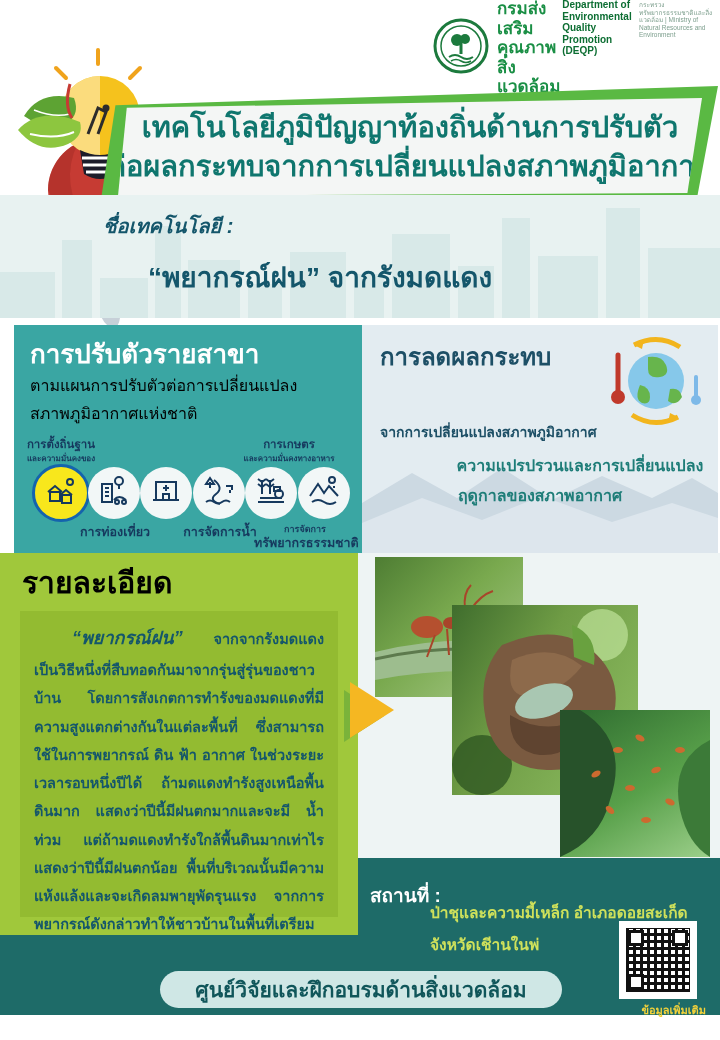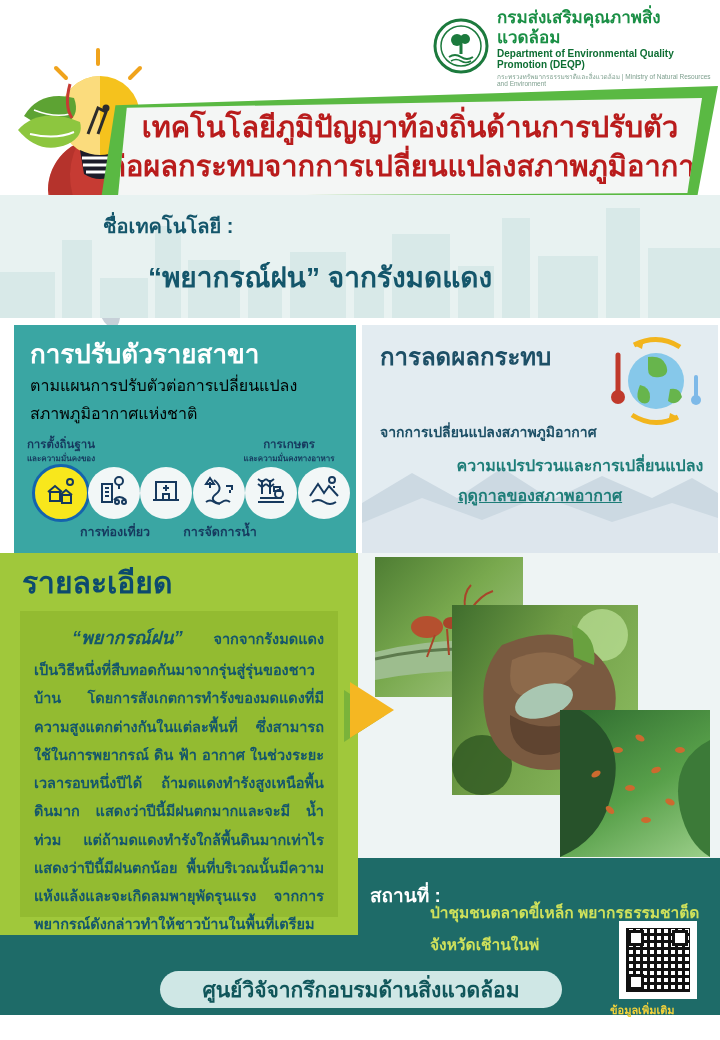--- a/index.html
+++ b/index.html
@@ -2,63 +2,63 @@
 <html><head>
 <meta charset="utf-8">
 <style>
   html,body{margin:0;padding:0;background:#ffffff;}
   #poster{position:relative;width:720px;height:1040px;background:#ffffff;overflow:hidden;
           font-family:"Liberation Sans","DejaVu Sans",sans-serif;}
   .abs{position:absolute;}
 
   
   #logo-block{left:433px;top:16px;width:282px;height:64px;display:flex;gap:8px;align-items:center;}
-  .logo-texts{display:flex;flex-direction:column;line-height:1.15;justify-content:space-between;}
+  .logo-texts{display:flex;flex-direction:row;line-height:1.15;justify-content:space-between;}
   .logo-th{font-size:17px;font-weight:bold;color:#1a8f45;}
   .logo-en{font-size:10px;font-weight:bold;color:#0d6e33;}
   .logo-min{font-size:6.5px;color:#7fa08f;margin-top:2px;}
 
   
   #banner-green{left:100px;top:86px;width:618px;height:120px;background:#5ab943;
     clip-path:polygon(2.5% 16%,100% 0%,96.5% 96%,0% 100%);}
   #banner-white{left:118px;top:98px;width:584px;height:98px;background:#f4f6f5;
     clip-path:polygon(1.5% 10%,100% 0%,97.5% 97%,0% 100%);
     display:flex;flex-direction:column;justify-content:center;align-items:center;}
-  .banner-line{font-size:29px;font-weight:bold;color:#b91c1c;line-height:1.35;white-space:nowrap;}
+  .banner-line{font-size:29px;font-weight:bold;color:#0f766e;line-height:1.35;white-space:nowrap;}
 
   
   #skyline{left:0;top:195px;width:720px;height:123px;background:#e8f2f1;overflow:hidden;}
   .bld{position:absolute;bottom:0;background:#d8e9e8;}
-  #tech-label{left:103px;top:210px;font-size:20px;font-weight:bold;color:#14566b;}
+  #tech-label{left:103px;top:210px;font-size:20px;font-weight:bold;color:#14566b;font-style:italic;}
   #tech-name{left:80px;top:255px;width:480px;text-align:center;font-size:28px;font-weight:bold;color:#14566b;}
 
   
   #pin-illu{left:10px;top:38px;width:180px;height:292px;}
 
   
-  #adapt-box{left:14px;top:325px;width:342px;height:228px;background:#3aa6a3;}
+  #adapt-box{left:14px;top:325px;width:342px;height:228px;background:#3aa6a3;padding-left:24px;}
   #adapt-title{left:16px;top:8px;font-size:26px;font-weight:bold;color:#ffffff;}
   .adapt-sub{left:16px;font-size:16px;font-weight:normal;color:#000000;}
   .sector-circle{position:absolute;width:52px;height:52px;border-radius:50%;background:#f2f7f7;
      display:flex;align-items:center;justify-content:center;}
   .sector-circle.hl{background:#f8e71c;border:3px solid #1464ad;margin:-3px;}
   .lbl-top{position:absolute;text-align:center;font-weight:bold;color:#16395e;font-size:10px;line-height:1.25;}
   .lbl-top .big{font-size:11.5px;}
   .lbl-bot{position:absolute;text-align:center;font-weight:bold;color:#16395e;font-size:12.5px;line-height:1.2;}
 
   
   #mitig-box{left:362px;top:325px;width:356px;height:228px;background:#e3ecf1;overflow:hidden;}
   .mitig-title{position:absolute;left:18px;font-size:24px;font-weight:bold;color:#1d4f66;}
   #mitig-sub{position:absolute;left:18px;top:96px;font-size:14px;font-weight:bold;color:#1d4f66;}
   #mountains{position:absolute;left:0;bottom:0;width:356px;height:105px;}
   .mitig-cap{position:absolute;width:356px;text-align:center;font-weight:bold;color:#1e7d78;font-size:16px;}
 
   
   #details-box{left:0;top:553px;width:358px;height:382px;background:#a0c83b;}
-  #details-title{left:22px;top:6px;font-size:30px;font-weight:bold;color:#0c4a6e;}
+  #details-title{left:22px;top:6px;font-size:30px;font-weight:bold;color:#000000;}
   #details-inner{left:20px;top:58px;width:318px;height:306px;background:#93bb31;padding:10px 14px;box-sizing:border-box;}
   #details-text{font-size:14.5px;line-height:1.95;color:#14566b;text-align:justify;font-weight:bold;text-indent:38px;}
   #details-text .lead{font-size:18px;font-style:italic;}
 
   
   #photo-area{left:358px;top:553px;width:362px;height:307px;background:#eef4f4;}
   .photo{position:absolute;overflow:hidden;}
   #arrow-shadow{left:344px;top:690px;width:0;height:0;border-top:26px solid transparent;border-bottom:26px solid transparent;border-left:40px solid #7ab33a;}
   #arrow{left:350px;top:682px;width:0;height:0;border-top:28px solid transparent;border-bottom:28px solid transparent;border-left:44px solid #f5b722;}
 
@@ -67,21 +67,21 @@
   #footer-band{left:0;top:935px;width:720px;height:80px;background:#1e6b68;}
   #loc-label{left:370px;top:880px;font-size:19px;font-weight:bold;color:#ffffff;}
   .loc-line{position:absolute;left:430px;font-size:15.5px;font-weight:bold;color:#cfe15b;}
   #footer-pill{left:160px;top:971px;width:402px;height:37px;background:#cfe7e5;border-radius:20px;
       display:flex;align-items:center;justify-content:center;font-size:21px;font-weight:bold;color:#10565a;}
   #qr-box{left:619px;top:921px;width:78px;height:78px;background:#ffffff;display:flex;align-items:center;justify-content:center;}
   #qr-pattern{position:relative;width:64px;height:64px;
       background-image:repeating-linear-gradient(90deg,#111 0 3px,transparent 3px 7px),
                        repeating-linear-gradient(0deg,#111 0 3px,#fff 3px 7px);}
   .finder{position:absolute;width:10px;height:10px;border:3px solid #111;background:#fff;}
-  #qr-caption{left:610px;top:1001px;width:96px;text-align:left;font-size:11px;font-weight:bold;color:#f3d23a;}
+  #qr-caption{left:610px;top:1001px;width:96px;text-align:right;font-size:11px;font-weight:bold;color:#f3d23a;}
 </style>
 </head>
 <body>
 
 <div id="poster">
 
   <div id="logo-block" class="abs">
     <span>
       <svg width="56" height="56" viewBox="0 0 56 56">
         <circle cx="28" cy="28" r="26" fill="#ffffff" stroke="#1c7a3d" stroke-width="3"></circle>
@@ -251,20 +251,24 @@
         </svg>
       </span>
     </div>
 
     <div class="lbl-bot" style="left:56px;top:200px;width:90px;">
       <span>การท่องเที่ยว</span>
     </div>
     <div class="lbl-bot" style="left:160px;top:200px;width:92px;">
       <span>การจัดการน้ำ</span>
     </div>
+    <div class="lbl-bot" style="left:240px;top:196px;width:102px;">
+      <span style="font-size:9px;">การจัดการ</span><br>
+      <span>ทรัพยากรธรรมชาติ</span>
+    </div>
   </div>
 
   <div id="mitig-box" class="abs">
     <div class="mitig-title" style="top:12px;">การลดผลกระทบ</div>
     <div id="mitig-sub">จากการเปลี่ยนแปลงสภาพภูมิอากาศ</div>
 
     <span class="abs" style="left:242px;top:8px;">
       <svg width="104" height="96" viewBox="0 0 104 96">
         <path d="M30 12 q24 -12 46 2" fill="none" stroke="#f2b51d" stroke-width="5"></path>
         <path d="M30 12 l10 -6 l-2 10 Z" fill="#f2b51d"></path>
@@ -279,21 +283,21 @@
         <line x1="92" y1="44" x2="92" y2="62" stroke="#7db9e8" stroke-width="4" stroke-linecap="round"></line>
         <circle cx="92" cy="67" r="5" fill="#7db9e8"></circle>
       </svg>
     </span>
 
     <svg id="mountains" viewBox="0 0 356 105" preserveAspectRatio="none">
       <path d="M0 55 L50 25 L95 50 L140 20 L190 52 L240 28 L290 50 L330 30 L356 45 L356 105 L0 105 Z" fill="#ccd9e2"></path>
       <path d="M0 75 L60 50 L120 72 L180 48 L250 74 L310 55 L356 70 L356 105 L0 105 Z" fill="#dde6ed"></path>
     </svg>
     <div class="mitig-cap" style="top:128px;margin-left:40px;">ความแปรปรวนและการเปลี่ยนแปลง</div>
-    <div class="mitig-cap" style="top:158px;text-decoration:underline;">ฤดูกาลของสภาพอากาศ</div>
+    <div class="mitig-cap" style="top:158px;">ฤดูกาลของสภาพอากาศ</div>
   </div>
 
   <div id="details-box" class="abs">
     <div id="details-title" class="abs">รายละเอียด</div>
     <div id="details-inner" class="abs">
       <div id="details-text">
         <span class="lead">“พยากรณ์ฝน”</span><span> จากจากรังมดแดง เป็นวิธีหนึ่งที่สืบทอดกันมาจากรุ่นสู่รุ่นของชาวบ้าน โดยการสังเกตการทำรังของมดแดงที่มีความสูงแตกต่างกันในแต่ละพื้นที่ ซึ่งสามารถใช้ในการพยากรณ์ ดิน ฟ้า อากาศ ในช่วงระยะเวลารอบหนึ่งปีได้ ถ้ามดแดงทำรังสูงเหนือพื้นดินมาก แสดงว่าปีนี้มีฝนตกมากและจะมี น้ำท่วม แต่ถ้ามดแดงทำรังใกล้พื้นดินมากเท่าไร แสดงว่าปีนี้มีฝนตกน้อย พื้นที่บริเวณนั้นมีความแห้งแล้งและจะเกิดลมพายุพัดรุนแรง จากการพยากรณ์ดังกล่าวทำให้ชาวบ้านในพื้นที่เตรียมพร้อมกับสถานการณ์ที่อาจจะเกิดขึ้นได้</span>
       </div>
     </div>
   </div>
@@ -348,25 +352,25 @@
     </svg>
   </div>
 
   <div id="arrow-shadow" class="abs"></div>
   <div id="arrow" class="abs"></div>
 
   <div id="location-box" class="abs"></div>
   <div id="footer-band" class="abs"></div>
 
   <div id="loc-label" class="abs">สถานที่ :</div>
-  <div class="loc-line" style="top:900px;">ป่าชุมชนตลาดขี้เหล็ก พยากรธรรมชาต็ด</div>
+  <div class="loc-line" style="top:900px;">ป่าชุและความมี้เหล็ก อำเภอดอยสะเก็ด</div>
   <div class="loc-line" style="top:932px;">จังหวัดเชีานในพ่</div>
 
   <div id="footer-pill" class="abs">
-    <span>ศูนย์วิจัจากรึกอบรมด้านสิ่งแวดล้อม</span>
+    <span>ศูนย์วิจัยและฝึกอบรมด้านสิ่งแวดล้อม</span>
   </div>
 
   <div id="qr-box" class="abs">
     <div id="qr-pattern">
       <div class="finder" style="left:2px;top:2px;"></div>
       <div class="finder" style="right:2px;top:2px;"></div>
       <div class="finder" style="left:2px;bottom:2px;"></div>
     </div>
   </div>
   <div id="qr-caption" class="abs">ข้อมูลเพิ่มเติม</div>

